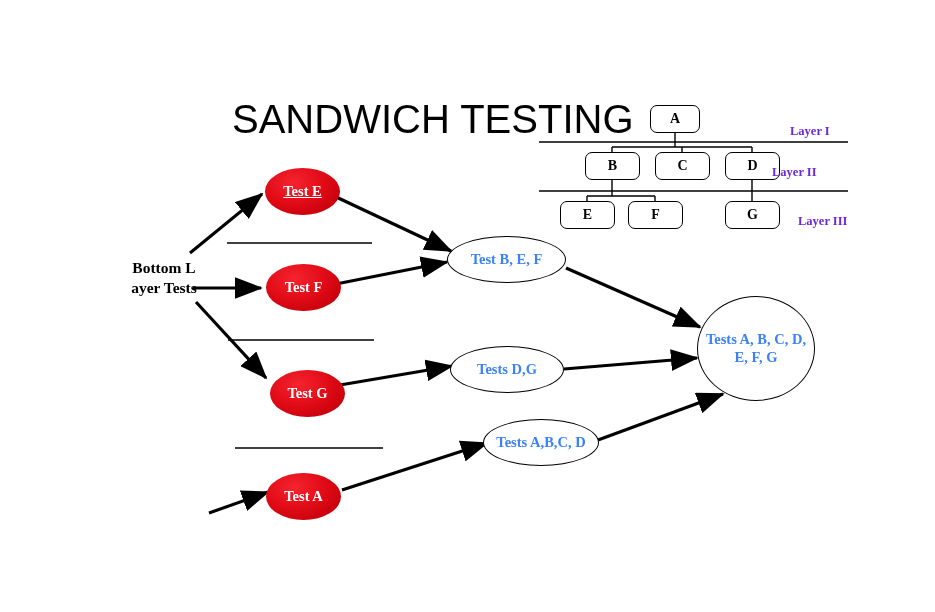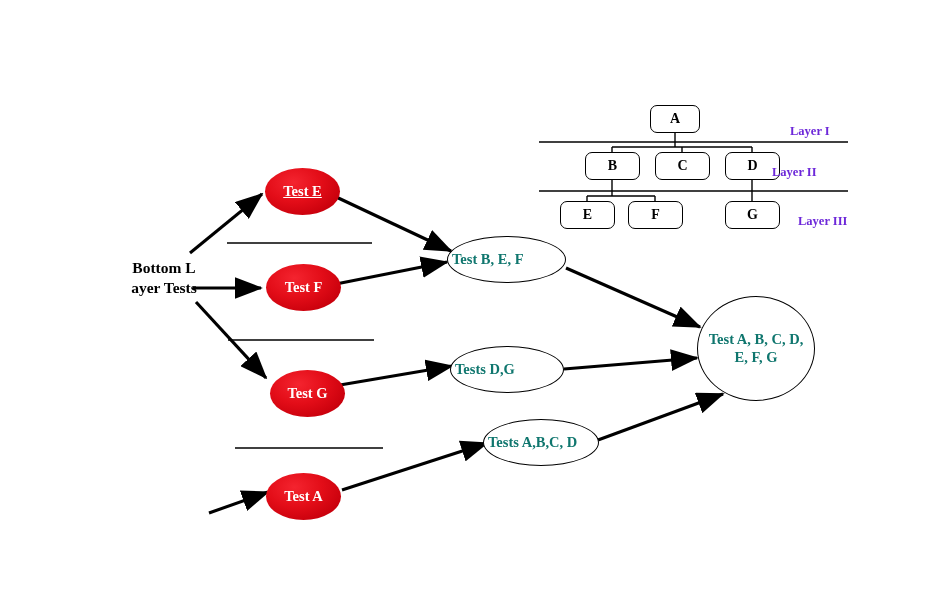--- a/index.html
+++ b/index.html
@@ -78,21 +78,22 @@
   }
   
   .wnode {
     position: absolute;
     box-sizing: border-box;
     border-radius: 50%;
     border: 1.3px solid #000000;
     background: #ffffff;
     display: flex;
     align-items: center;
-    color: #0f766e;
+    justify-content: center;
+    color: #3b82f6;
     font-family: "Liberation Serif", "DejaVu Serif", serif;
     font-size: 14.5px;
     font-weight: bold;
     text-align: center;
     line-height: 1.18;
   }
   
   .group-caption {
     position: absolute;
     font-family: "Liberation Serif", "DejaVu Serif", serif;
@@ -144,20 +145,21 @@
         <line x1="336" y1="284" x2="447" y2="262" stroke="#000000" stroke-width="3.1" marker-end="url(#arrowhead)"></line>
         <line x1="340" y1="385" x2="452" y2="366" stroke="#000000" stroke-width="3.1" marker-end="url(#arrowhead)"></line>
         <line x1="209" y1="513" x2="268" y2="492" stroke="#000000" stroke-width="3.1" marker-end="url(#arrowhead)"></line>
         <line x1="342" y1="490" x2="487" y2="443" stroke="#000000" stroke-width="3.1" marker-end="url(#arrowhead)"></line>
         <line x1="566" y1="268" x2="700" y2="327" stroke="#000000" stroke-width="3.1" marker-end="url(#arrowhead)"></line>
         <line x1="564" y1="369" x2="697" y2="358" stroke="#000000" stroke-width="3.1" marker-end="url(#arrowhead)"></line>
         <line x1="598" y1="440" x2="723" y2="394" stroke="#000000" stroke-width="3.1" marker-end="url(#arrowhead)"></line>
       </g>
   </svg>
 
+  <div class="title">SANDWICH TESTING</div>
 
   <div id="hierarchy-boxes">
       <div class="hbox" style="left: 650px; top: 105px; width: 50px; height: 28px;">
         <span>A</span>
       </div>
       <div class="hbox" style="left: 585px; top: 152px; width: 55px; height: 28px;">
         <span>B</span>
       </div>
       <div class="hbox" style="left: 655px; top: 152px; width: 55px; height: 28px;">
         <span>C</span>
@@ -188,21 +190,21 @@
       <div class="wnode" style="left: 447px; top: 236px; width: 119px; height: 47px;">
         <span style="padding: 0px 4px;">Test B, E, F</span>
       </div>
       <div class="wnode" style="left: 450px; top: 346px; width: 114px; height: 47px;">
         <span style="padding: 0px 4px;">Tests D,G</span>
       </div>
       <div class="wnode" style="left: 483px; top: 419px; width: 116px; height: 47px;">
         <span style="padding: 0px 4px;">Tests A,B,C, D</span>
       </div>
       <div class="wnode" style="left: 697px; top: 296px; width: 118px; height: 105px;">
-        <span style="padding: 0px 4px;">Test A, B, C, D, E, F, G</span>
+        <span style="padding: 0px 4px;">Tests A, B, C, D, E, F, G</span>
       </div>
       <div class="rnode" style="left: 265px; top: 168px; width: 75px; height: 47px; text-decoration: underline;">
         <span style="padding: 0px 4px;">Test E</span>
       </div>
       <div class="rnode" style="left: 266px; top: 264px; width: 75px; height: 47px;">
         <span style="padding: 0px 4px;">Test F</span>
       </div>
       <div class="rnode" style="left: 270px; top: 370px; width: 75px; height: 47px;">
         <span style="padding: 0px 4px;">Test G</span>
       </div>

